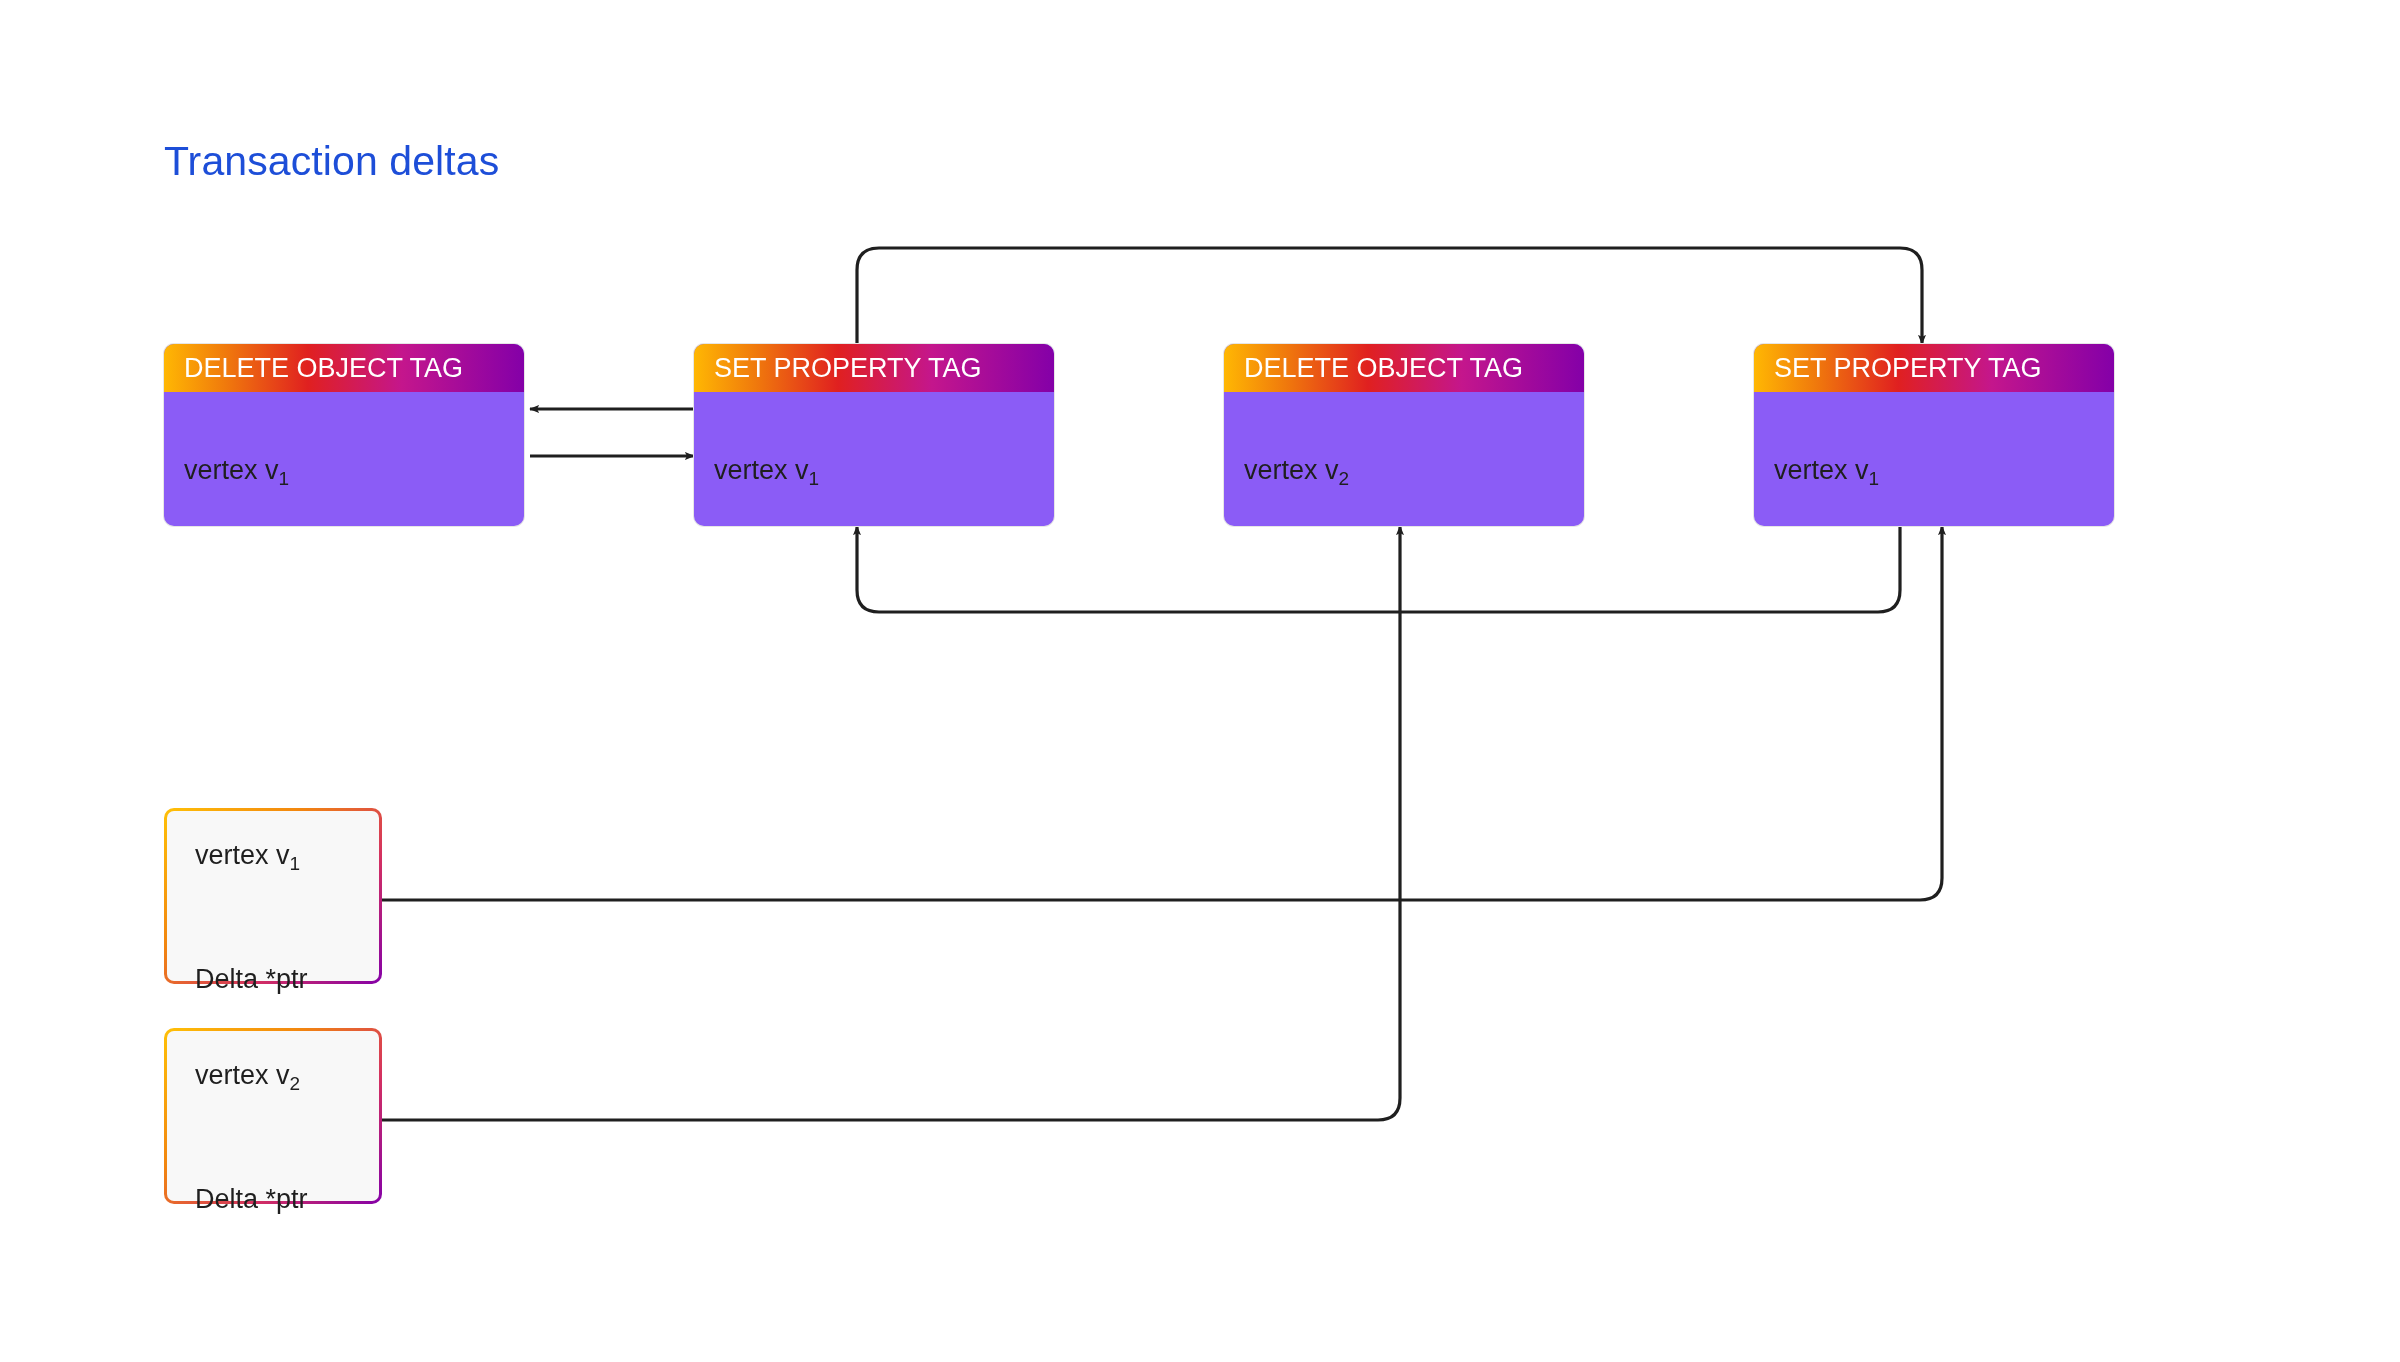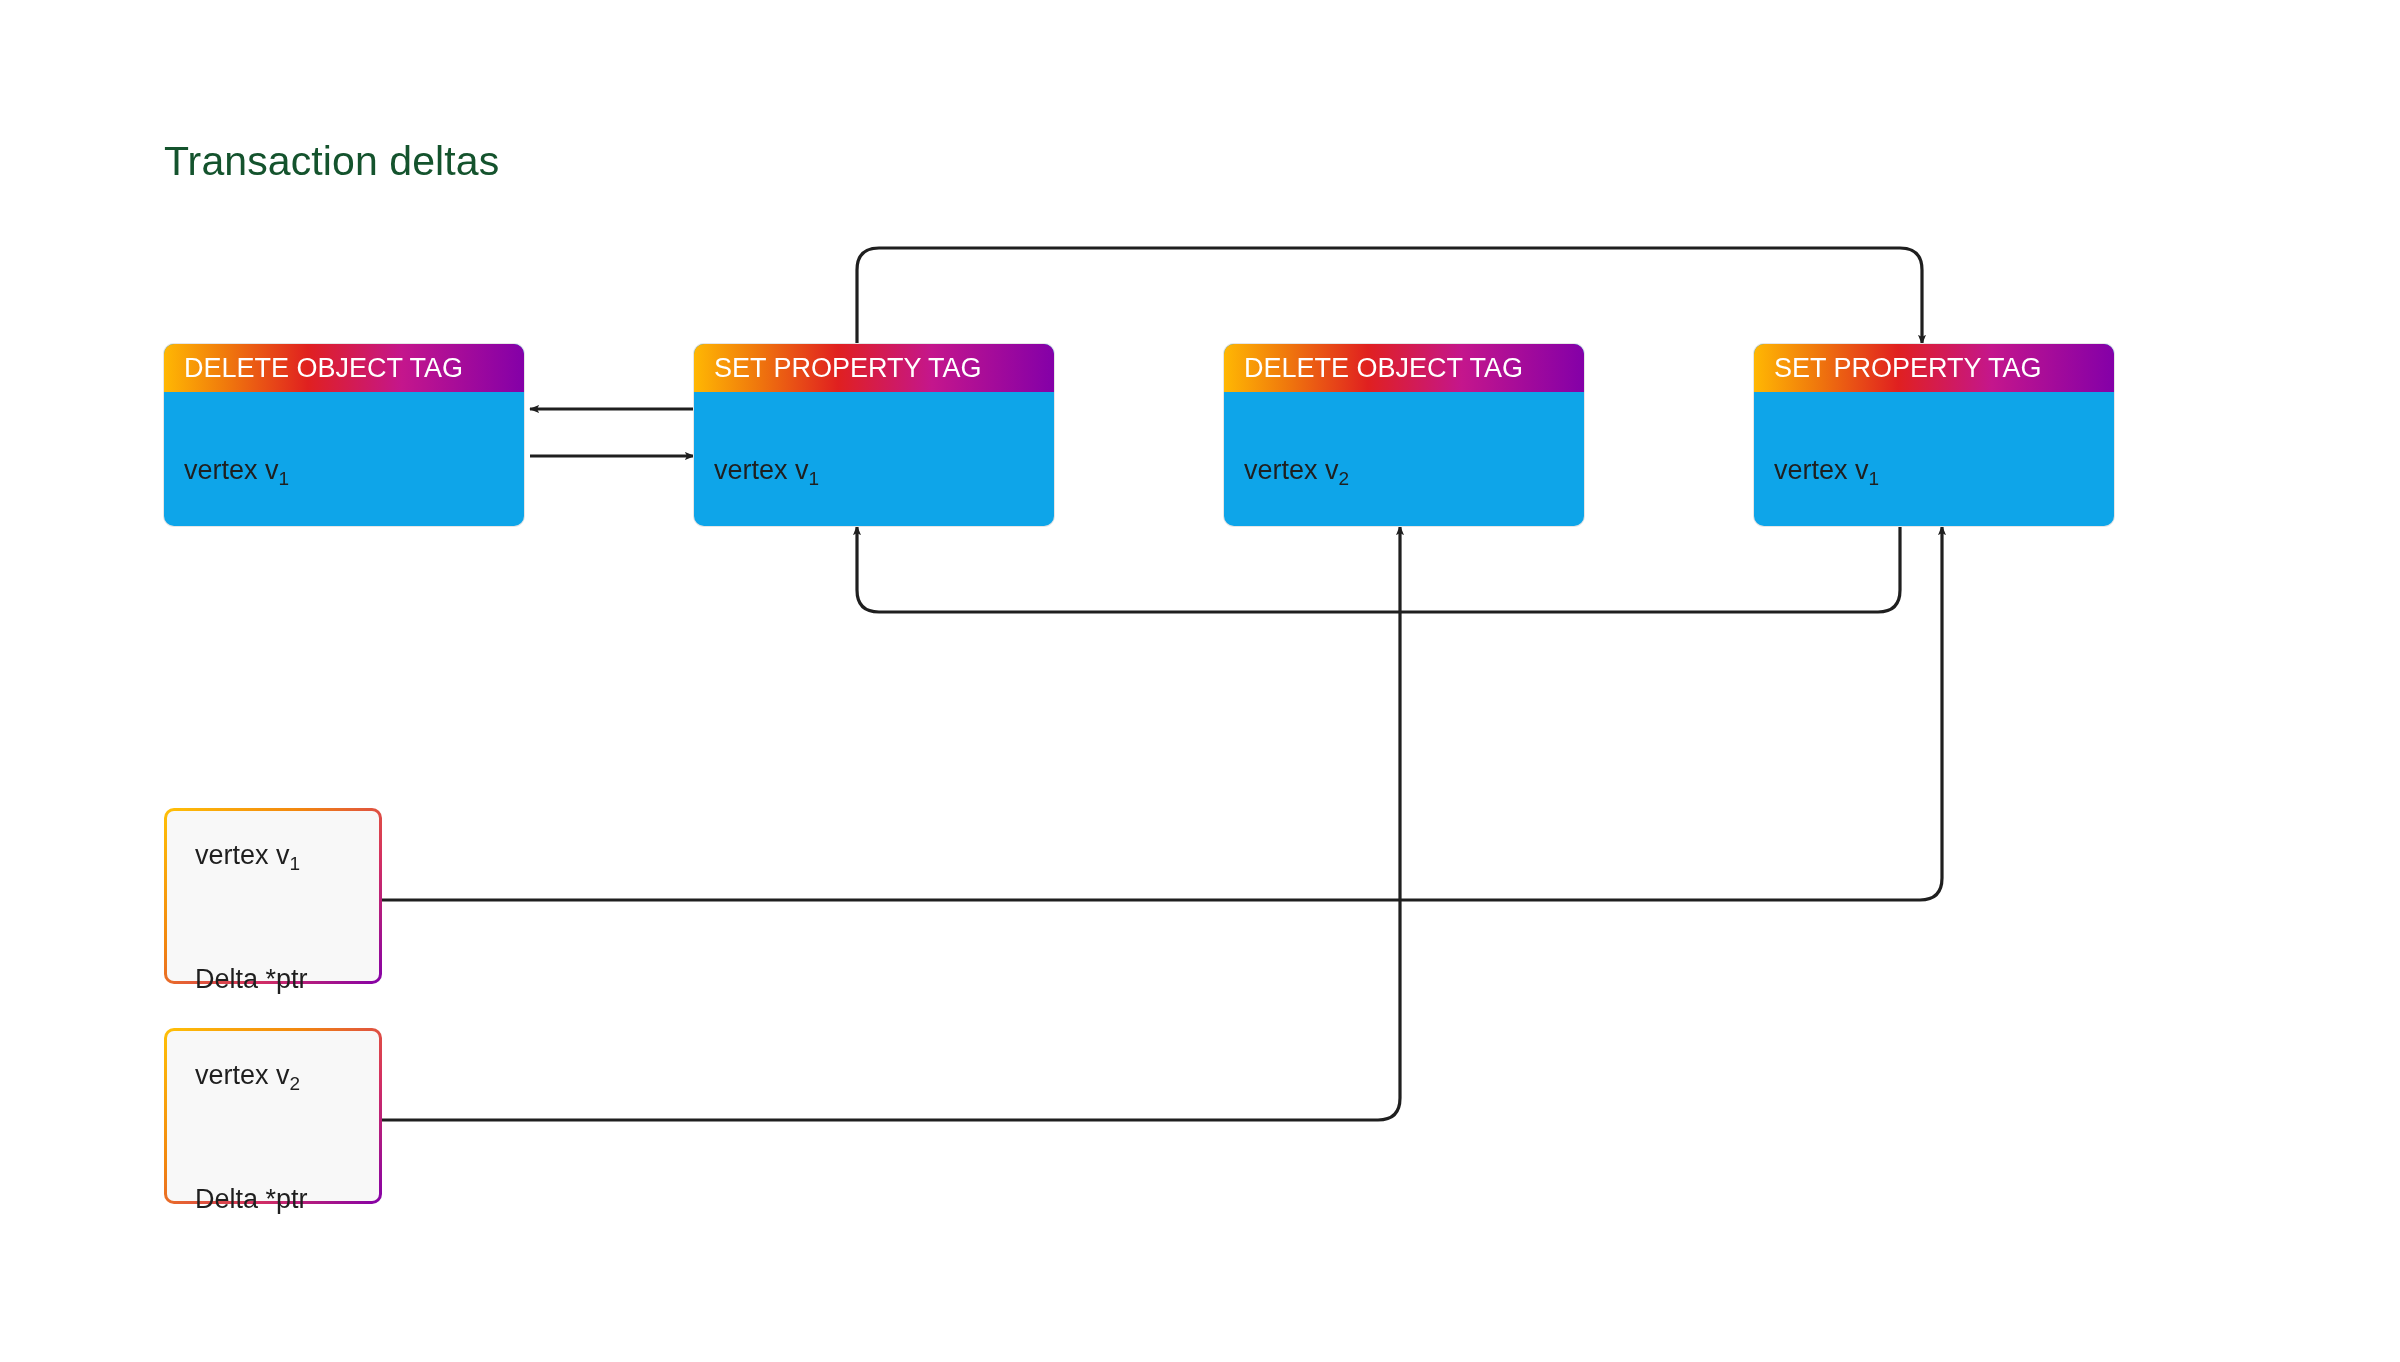--- a/index.html
+++ b/index.html
@@ -15,32 +15,32 @@
     font-family: "Liberation Sans", sans-serif;
     -webkit-font-smoothing: antialiased;
   }
 
   #diagram-title {
     position: absolute;
     left: 164px;
     top: 136px;
     font-size: 41px;
     line-height: 50px;
-    color: #14532d;
+    color: #1d4ed8;
     font-weight: 400;
     letter-spacing: 0.1px;
     white-space: nowrap;
   }
 
   
   .delta-card {
     position: absolute;
     width: 360px;
     height: 182px;
-    background: #0ea5e9;
+    background: #8b5cf6;
     border-radius: 10px;
     box-shadow: 0 0 0 1px #e6e6e6;
     overflow: hidden;
     box-sizing: border-box;
   }
   .delta-card-header {
     position: absolute;
     left: 0;
     top: 0;
     width: 100%;

